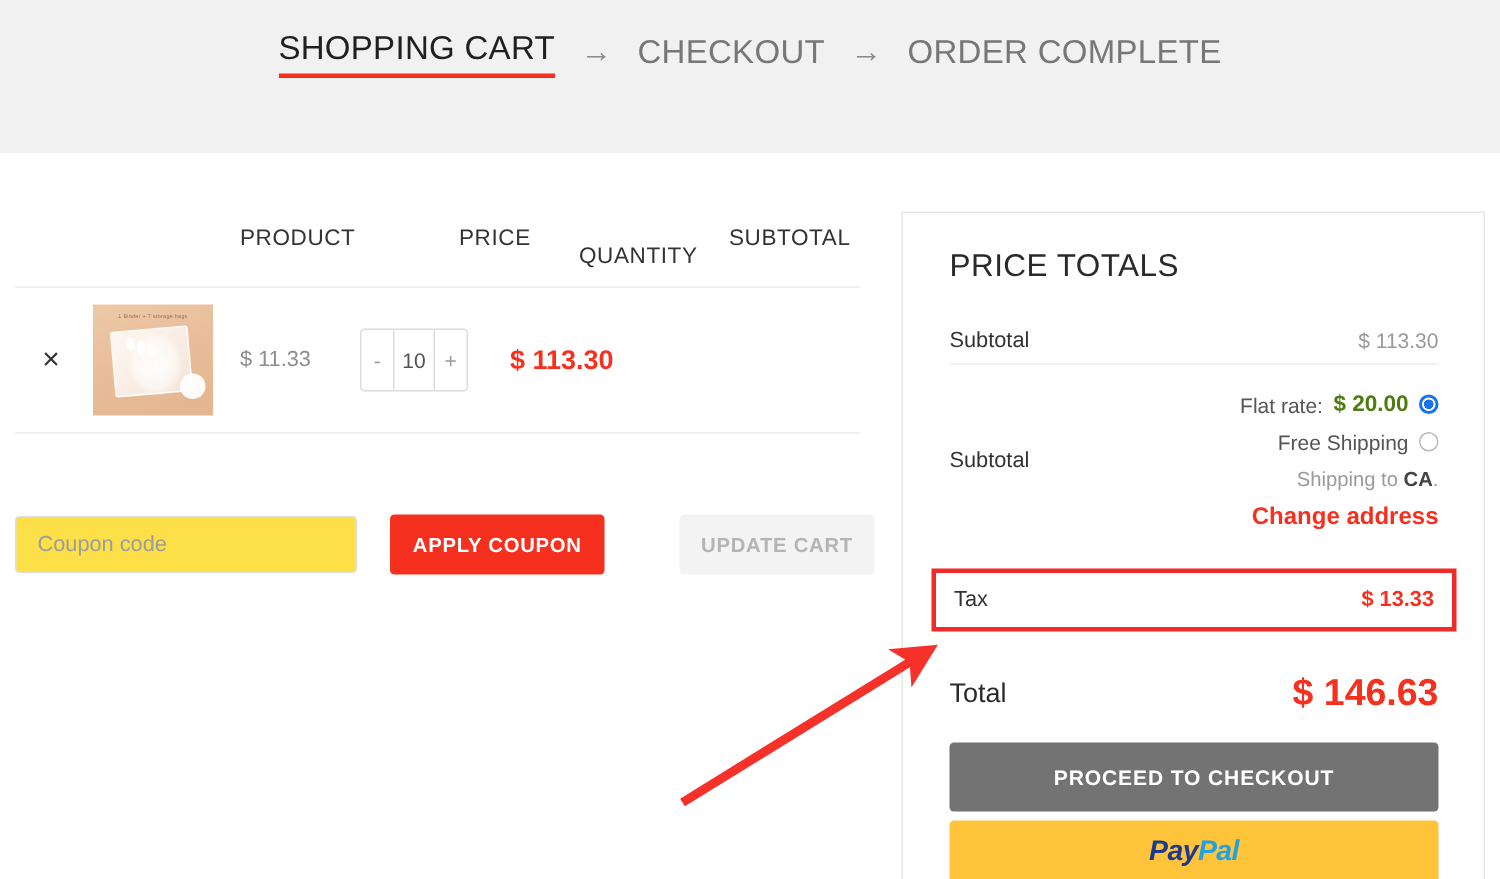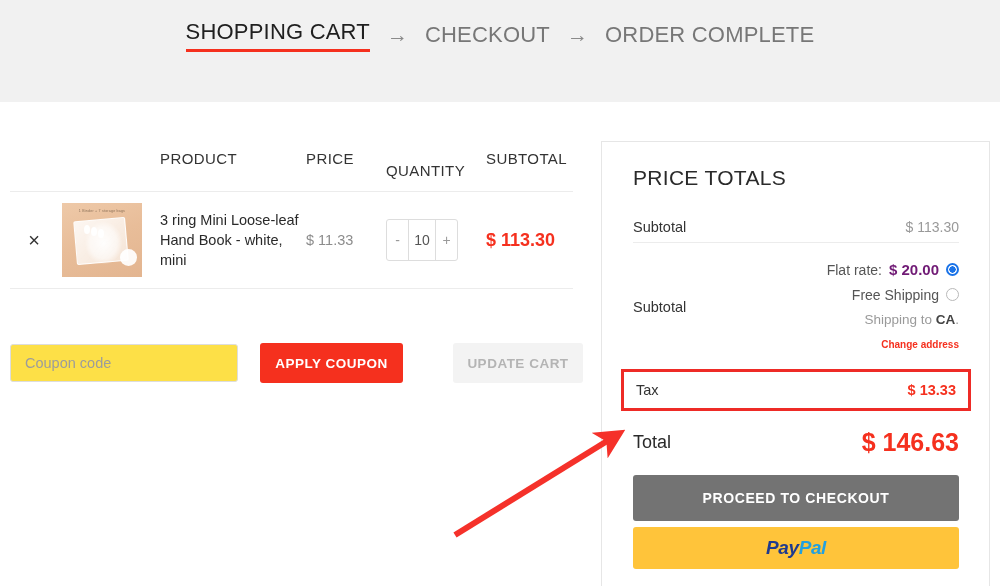--- a/index.html
+++ b/index.html
@@ -138,39 +138,39 @@
 
   .subtotal-row { height: 30px; }
   .ship-block { display: flex; align-items: center; padding: 14px 0 12px; }
   .ship-label { font-size: 14.5px; color: #333333; width: 120px; }
   .ship-options { flex: 1; text-align: right; }
   .ship-line {
     display: flex; align-items: center; justify-content: flex-end;
     gap: 7px; height: 25px;
   }
   .ship-opt-text { font-size: 14px; color: #555555; }
-  .ship-amount { font-size: 15px; font-weight: bold; color: #701a75; }
+  .ship-amount { font-size: 15px; font-weight: bold; color: #4d7c0f; }
   .radio {
     width: 13px; height: 13px; border-radius: 50%; border: 1px solid #b9b9b9;
     background: #ffffff; cursor: pointer; flex: none;
   }
   .radio.checked {
     border: 2px solid #1a73e8;
     background: radial-gradient(circle, #1a73e8 0 48%, #ffffff 52% 100%);
   }
   .ship-to { font-size: 13.5px; color: #9a9a9a; }
   .ship-to b { color: #444444; font-weight: bold; }
   .change-addr {
-    font-size: 10px; font-weight: bold; color: #f5301e; cursor: pointer;
+    font-size: 16px; font-weight: bold; color: #f5301e; cursor: pointer;
   }
 
   .tax-row {
     display: flex; align-items: center; justify-content: space-between;
     height: 42px; border: 3px solid #ee2b26; padding: 0 12px;
-    margin: 0 -12px;
+    margin: 10px -12px;
   }
   .tax-val { font-size: 14.5px; font-weight: bold; color: #f5301e; }
 
   .total-row {
     display: flex; align-items: center; justify-content: space-between;
     height: 56px; padding-top: 6px;
   }
   .total-label { font-size: 18px; color: #2a2a2a; }
   .total-val { font-size: 25px; font-weight: bold; color: #f5301e; }
 
@@ -228,23 +228,20 @@
       <div class="col-thumb">
         <div class="thumb">
           <div class="tiny-caption">1 Binder + 7 storage bags</div>
           <div class="book"></div>
           <div class="ring" style="left:22px; top:22px;"></div>
           <div class="ring" style="left:29px; top:24px;"></div>
           <div class="ring" style="left:36px; top:26px;"></div>
           <div class="badge"></div>
         </div>
       </div>
-      <div class="col-prod">
-        <div class="prod-name">3 ring Mini Loose-leaf Hand Book - white, mini</div>
-      </div>
       <div class="col-price">
         <div class="price-cell">$ 11.33</div>
       </div>
       <div class="col-qty qty-wrap">
         <div class="qty">
           <div class="qty-btn">-</div>
           <div class="qty-val">10</div>
           <div class="qty-btn">+</div>
         </div>
       </div>

